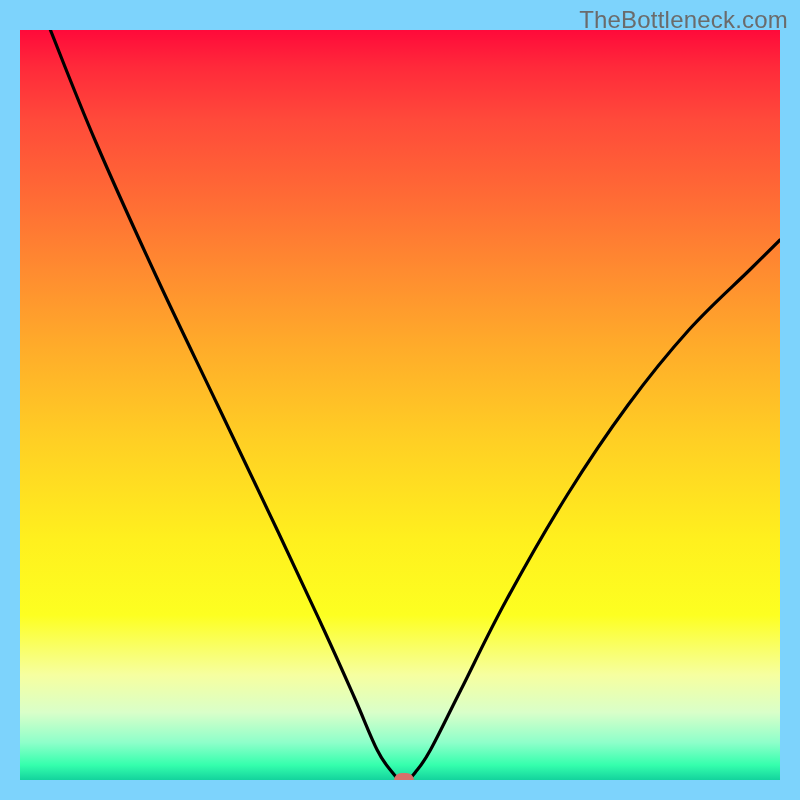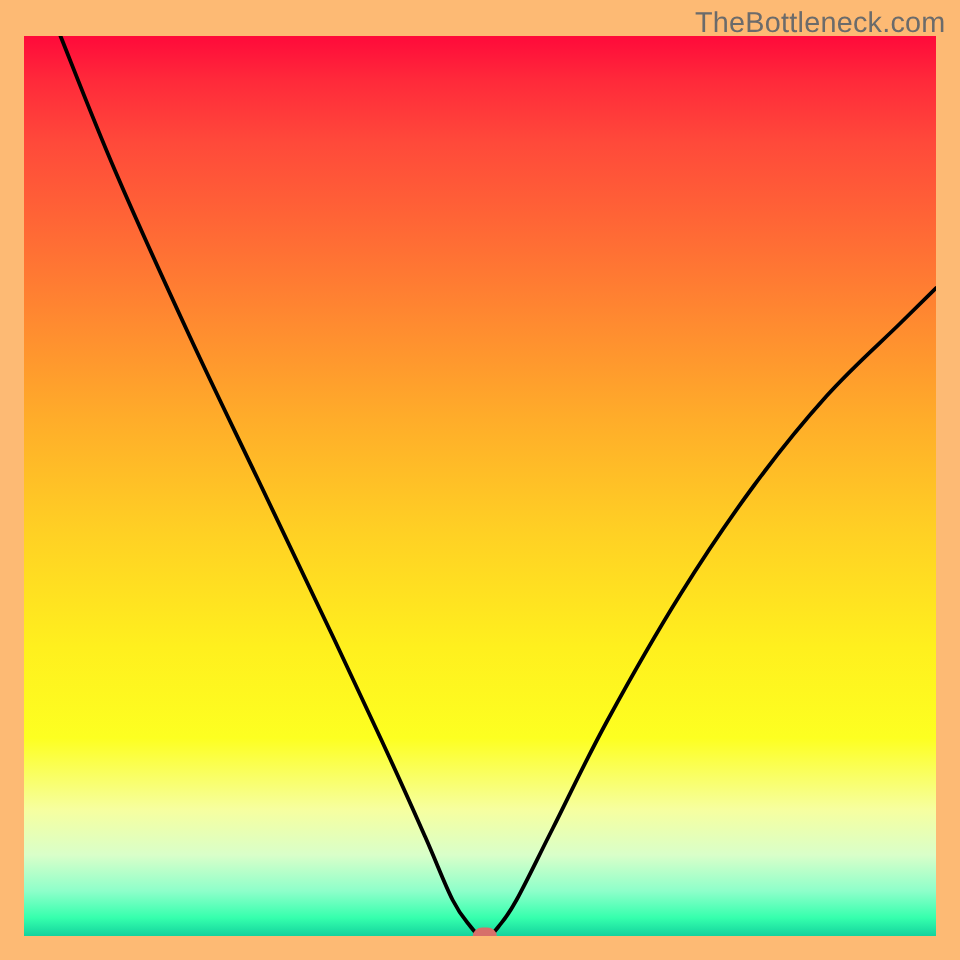--- a/index.html
+++ b/index.html
@@ -8,21 +8,21 @@
     width: 800px;
     height: 800px;
     background: #000;
     overflow: hidden;
     font-family: Arial, Helvetica, sans-serif;
   }
   .frame {
     position: relative;
     width: 800px;
     height: 800px;
-    background: #fdba74;
+    background: #7dd3fc;
   }
   .watermark {
     position: absolute;
     top: 6px;
     right: 12px;
     color: #6b6b6b;
     font-size: 24px;
     font-weight: 400;
     letter-spacing: 0.2px;
     z-index: 50;

